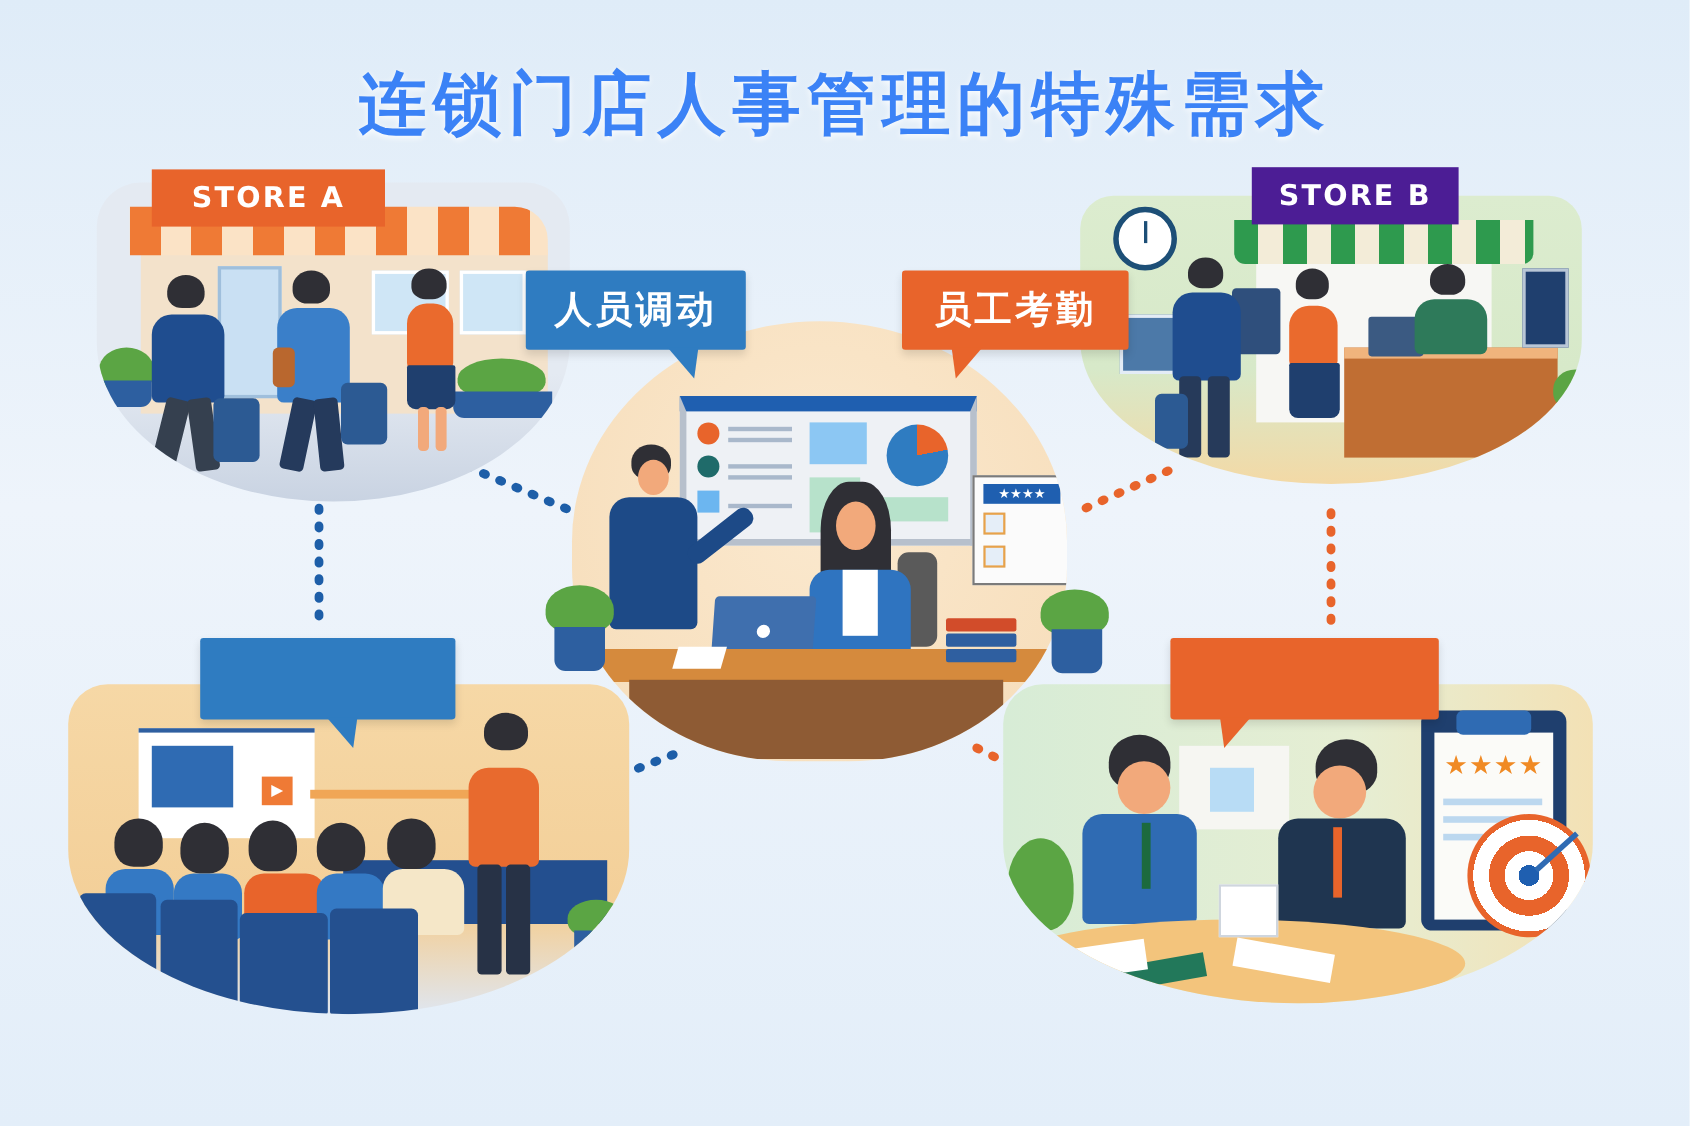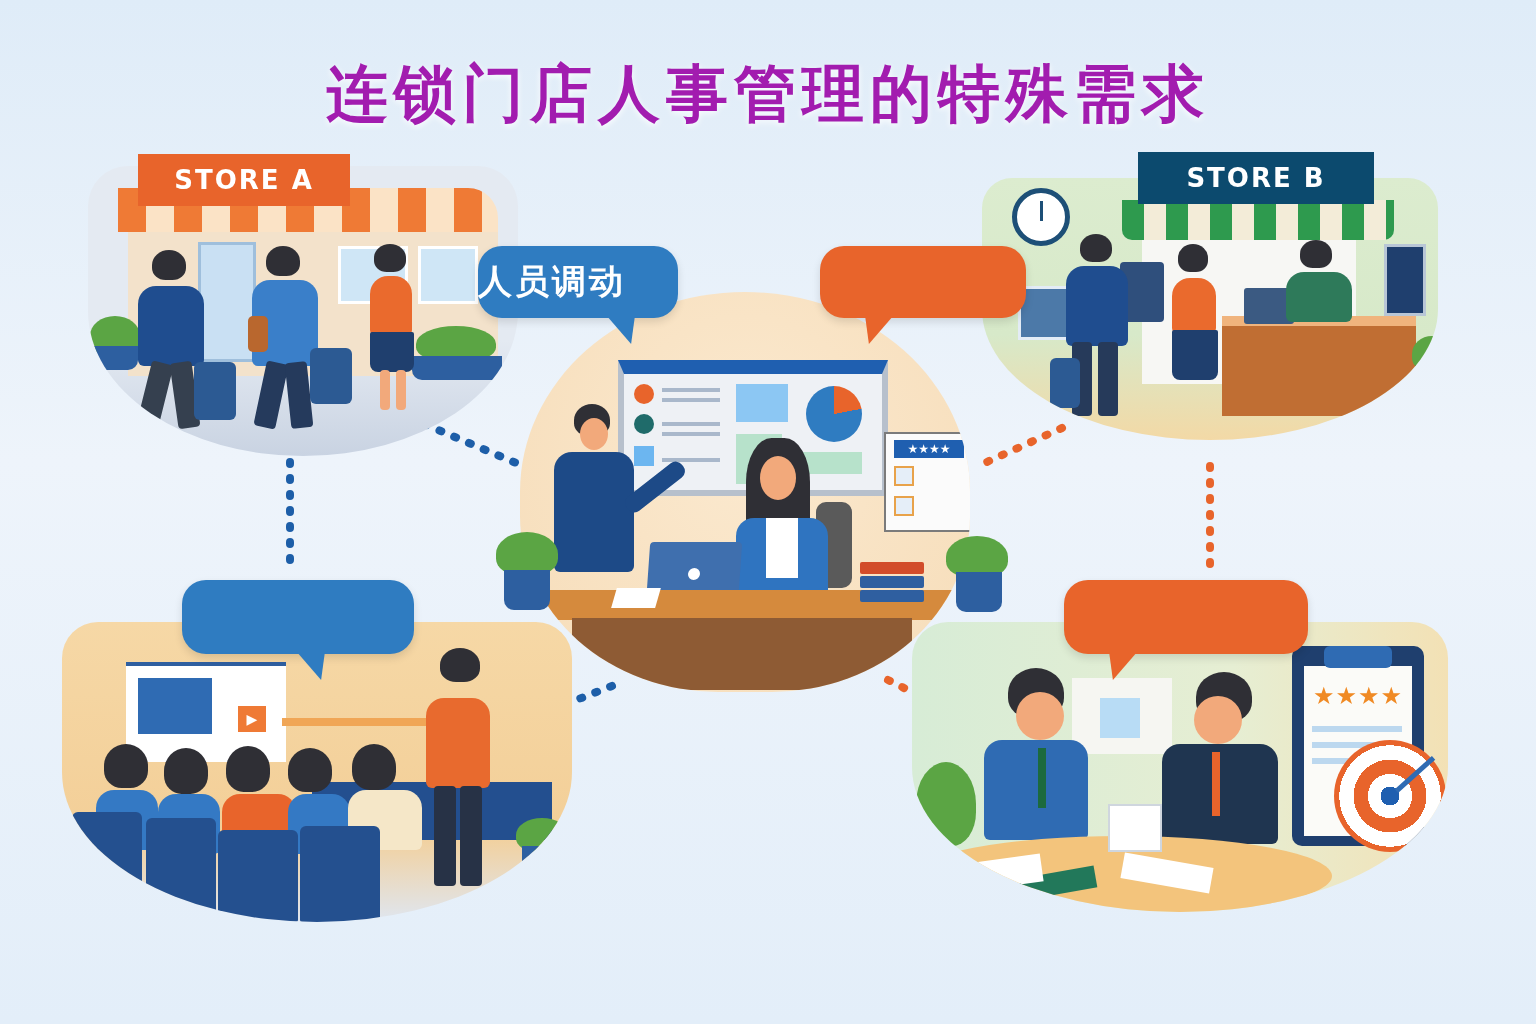--- a/index.html
+++ b/index.html
@@ -5,27 +5,27 @@
   * { box-sizing: border-box; margin: 0; padding: 0; }
   html, body { width: 1536px; height: 1024px; overflow: hidden; }
   body {
     font-family: "DejaVu Sans", sans-serif;
     background: linear-gradient(180deg, #dfecf8 0%, #eef4fb 45%, #e3eef9 100%);
     position: relative;
   }
   .title {
     position: absolute; left: 0; top: 52px; width: 100%;
     text-align: center; font-size: 62px; font-weight: bold;
-    color: #a21caf; letter-spacing: 6px;
+    color: #3b82f6; letter-spacing: 6px;
     text-shadow: 0 2px 6px rgba(255,255,255,0.9);
   }
   .scene { position: absolute; overflow: hidden; }
   .bubble {
     position: absolute; color: #fff; font-weight: bold; font-size: 34px;
-    border-radius: 24px; display: flex; align-items: center; 
+    border-radius: 3px; display: flex; align-items: center; justify-content: center;
     letter-spacing: 3px; box-shadow: 0 4px 8px rgba(0,0,0,0.12);
   }
   .bubble.blue { background: #2f7cc1; }
   .bubble.orange { background: #e8642b; }
   .bubble .tail {
     position: absolute; width: 0; height: 0;
     border-left: 14px solid transparent; border-right: 14px solid transparent;
   }
   .sign {
     position: absolute; color: #fff; font-weight: bold; font-size: 26px;
@@ -104,21 +104,21 @@
   <div class="body-block" style="left:84px;top:88px;width:62px;height:80px;background:#1f4d8f;"></div>
   <div class="leg" style="left:90px;top:164px;width:20px;height:74px;background:#263a5a;"></div>
   <div class="leg" style="left:116px;top:164px;width:20px;height:74px;background:#263a5a;"></div>
   <div class="suitcase" style="left:68px;top:180px;width:30px;height:50px;"></div>
   <div class="hair" style="left:196px;top:66px;width:30px;height:28px;"></div>
   <div class="body-block" style="left:190px;top:100px;width:44px;height:56px;background:#ea6a2d;"></div>
   <div style="position:absolute;left:190px;top:152px;width:46px;height:50px;background:#1f3f6e;border-radius:2px 2px 8px 8px;"></div>
   <div style="position:absolute;left:402px;top:66px;width:42px;height:72px;background:#1f3f6e;border:3px solid #b8c6d6;"></div>
   <div class="plant-leaf" style="left:430px;top:158px;width:40px;height:36px;"></div>
 </div>
-<div class="sign" style="left:1138px; top:152px; width:236px; height:52px; background:#0c4a6e;text-align:right;">STORE B</div>
+<div class="sign" style="left:1138px; top:152px; width:188px; height:52px; background:#4c1d95;text-align:right;">STORE B</div>
 
 <div class="scene" style="left:520px; top:292px; width:450px; height:400px; border-radius:50% 50% 44% 44%; background:radial-gradient(ellipse at 50% 40%,#fbe9cf 0%,#f7dfbd 80%);">
   <div style="position:absolute;left:98px;top:68px;width:270px;height:136px;background:#eef1f5;border:6px solid #b7c0cc;border-top:14px solid #1f5fb0;">
     <div style="position:absolute;left:10px;top:10px;width:20px;height:20px;border-radius:50%;background:#e8642b;"></div>
     <div style="position:absolute;left:10px;top:40px;width:20px;height:20px;border-radius:50%;background:#1f6b6a;"></div>
     <div style="position:absolute;left:10px;top:72px;width:20px;height:20px;background:#6cb6f0;"></div>
     <div style="position:absolute;left:38px;top:14px;width:58px;height:4px;background:#a9b8cb;box-shadow:0 10px 0 #a9b8cb,0 34px 0 #a9b8cb,0 44px 0 #a9b8cb,0 70px 0 #a9b8cb;"></div>
     <div style="position:absolute;left:112px;top:10px;width:52px;height:38px;background:#8cc7f3;"></div>
     <div style="position:absolute;left:112px;top:60px;width:46px;height:50px;background:#b7e2cb;"></div>
     <div style="position:absolute;left:182px;top:12px;width:56px;height:56px;border-radius:50%;background:conic-gradient(#e8642b 0 22%,#2f7cc1 22% 100%);"></div>
@@ -207,20 +207,21 @@
   <div style="position:absolute;left:108px;top:250px;width:76px;height:22px;background:#22785a;transform:rotate(-10deg);"></div>
   <div style="position:absolute;left:62px;top:236px;width:68px;height:28px;background:#fff;transform:rotate(-8deg);"></div>
   <div style="position:absolute;left:210px;top:238px;width:90px;height:26px;background:#fff;transform:rotate(10deg);"></div>
 </div>
 
 <div class="bubble blue" style="left:478px; top:246px; width:200px; height:72px;">
   <span>人员调动</span>
   <div class="tail" style="left:134px;bottom:-26px;border-top:28px solid #2f7cc1;transform:skewX(20deg);"></div>
 </div>
 <div class="bubble orange" style="left:820px; top:246px; width:206px; height:72px;">
+  <span>员工考勤</span>
   <div class="tail" style="left:40px;bottom:-26px;border-top:28px solid #e8642b;transform:skewX(-20deg);"></div>
 </div>
 <div class="bubble blue" style="left:182px; top:580px; width:232px; height:74px;">
   <div class="tail" style="left:120px;bottom:-26px;border-top:28px solid #2f7cc1;transform:skewX(20deg);"></div>
 </div>
 <div class="bubble orange" style="left:1064px; top:580px; width:244px; height:74px;">
   <div class="tail" style="left:40px;bottom:-26px;border-top:28px solid #e8642b;transform:skewX(-20deg);"></div>
 </div>
 
 </body></html>

